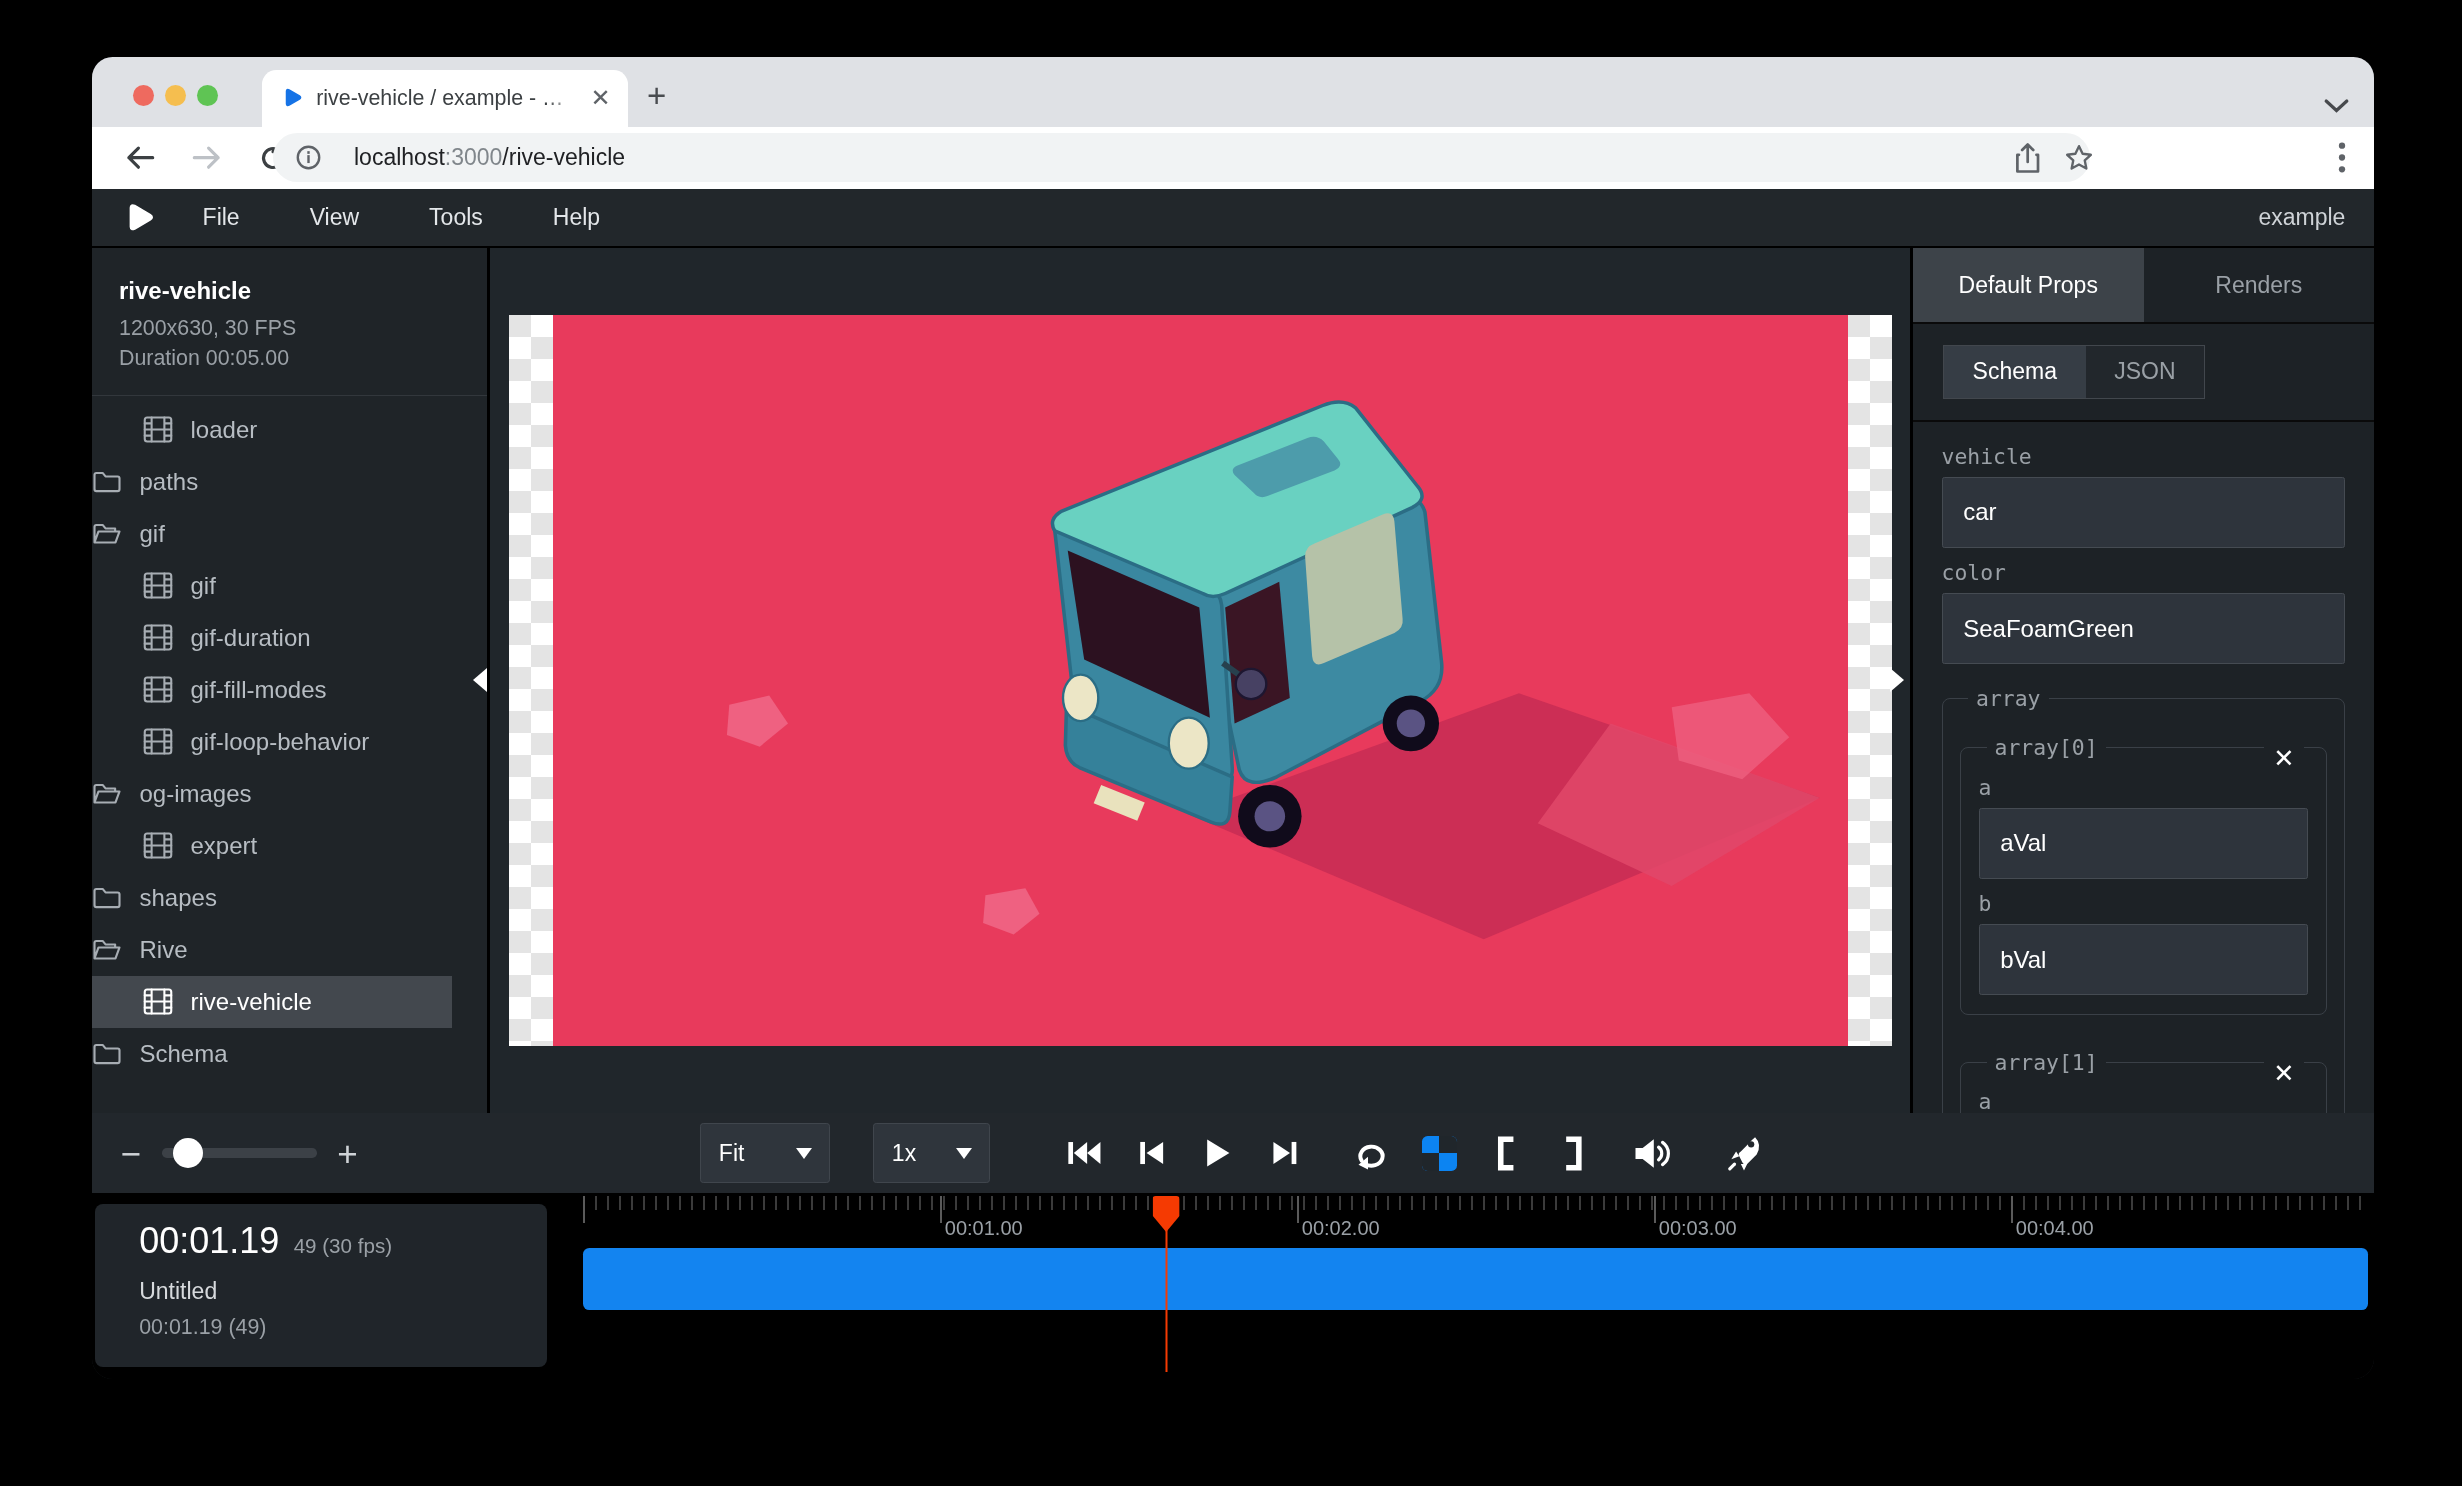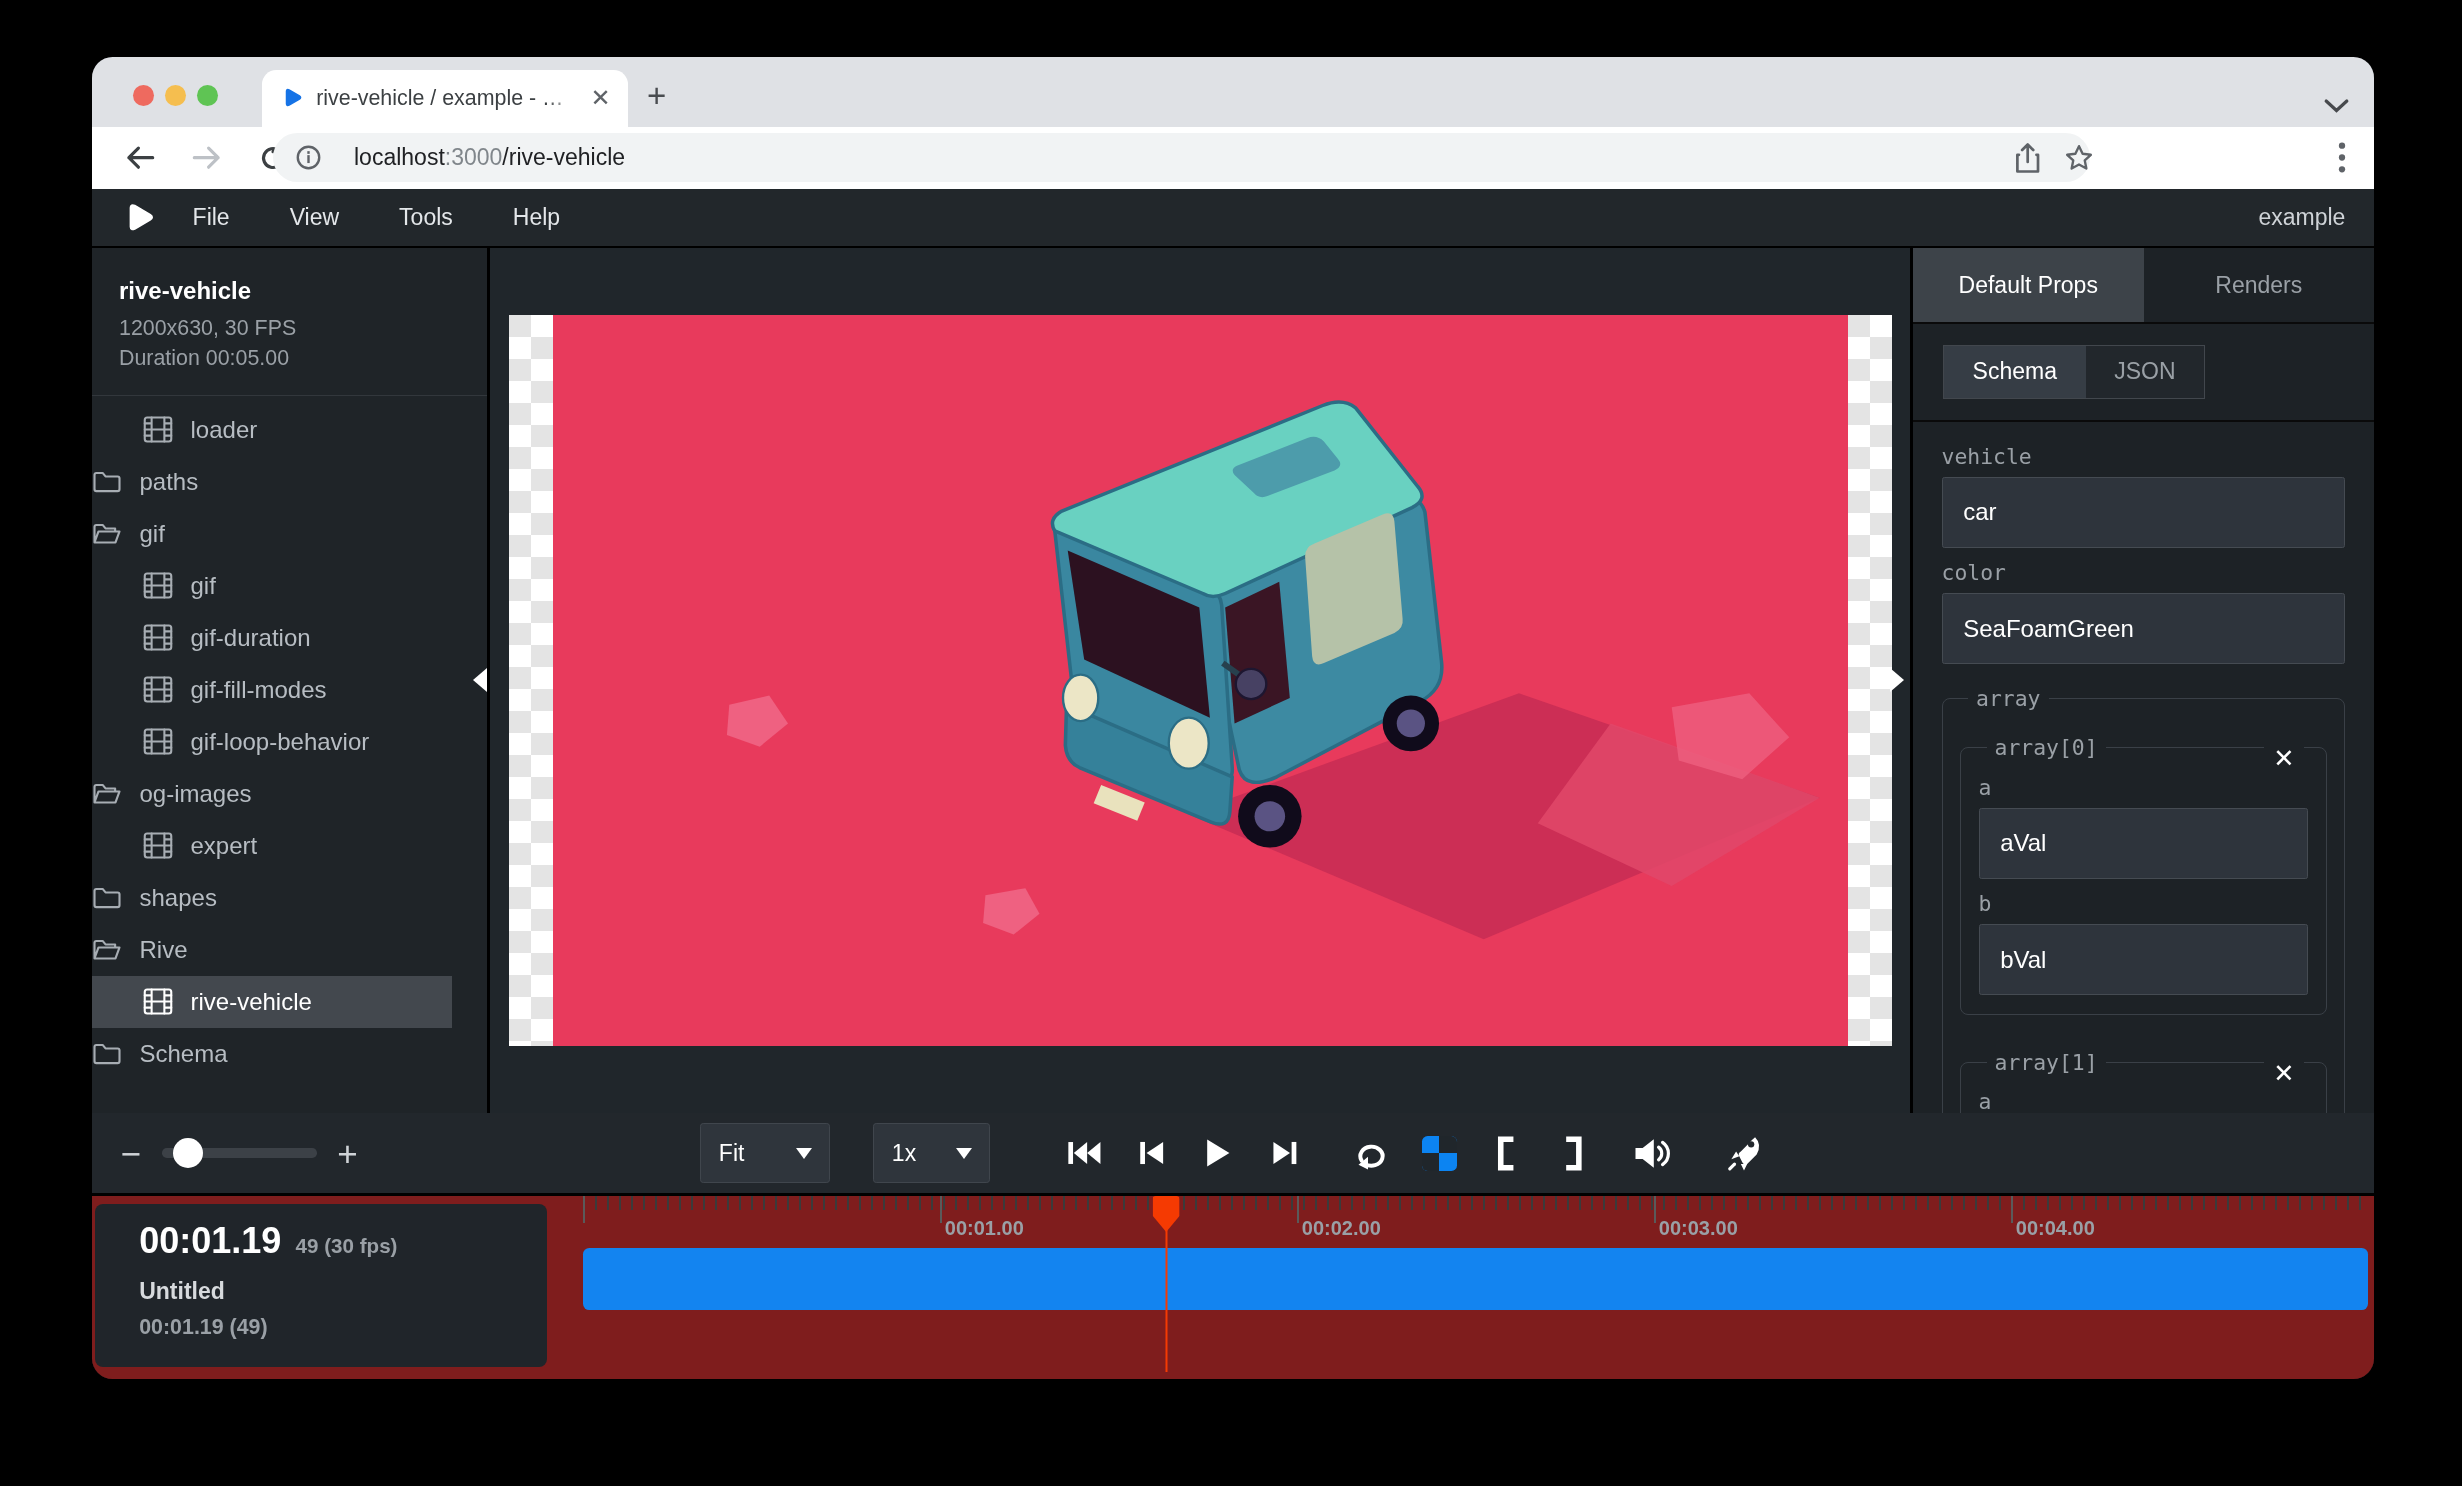--- a/index.html
+++ b/index.html
@@ -17,21 +17,21 @@
   .newtab { position:absolute; left:555px; top:22px; font-size:33px; color:#494c50; line-height:33px; }
   .strip-chevron { position:absolute; left:2231px; top:40px; color:#47494d; }
   .urlbar { height:62px; background:#fff; position:relative; display:flex; align-items:center; }
   .navico { position:absolute; top:12.7px; width:36px; height:36px; display:flex; align-items:center; justify-content:center; }
   .omnibox { position:absolute; left:181px; top:6.3px; width:1817px; height:49px; background:#f1f3f4; border-radius:24.6px; display:flex; align-items:center; padding:0 22px; gap:32px; }
   .url { font-size:23px; color:#202124; }
   .url .dim { color:#80868b; }
 
   
   .app { height:1190px; display:flex; flex-direction:column; background:#101315; }
-  .menubar { height:59px; background:#22272b; display:flex; align-items:center; padding:0 28.6px; gap:12px; border-bottom:2.4px solid #000; }
+  .menubar { height:59px; background:#22272b; display:flex; align-items:center; padding:0 28.6px; gap:22px; border-bottom:2.4px solid #000; }
   .menu-item { color:#e4e7ea; font-size:23px; padding:0 24px; }
   .menubar-right { margin-left:auto; color:#cfd3d7; font-size:23px; }
 
   .mainrow { height:865px; display:flex; position:relative; }
 
   
   .sidebar { width:398px; background:#1f2428; border-right:3.2px solid #000; overflow:hidden; }
   .proj { padding:28.6px 27px 20.6px; border-bottom:1.6px solid #32373c; }
   .proj-name { color:#fff; font-weight:bold; font-size:24px; margin-bottom:9.5px; }
   .proj-sub { color:#9aa0a6; font-size:21.4px; line-height:1.4; }
@@ -76,21 +76,21 @@
   .zsign { color:#cfd3d7; font-size:35px; line-height:1; }
   .center-ctl { margin:0 auto; display:flex; align-items:center; gap:24px; }
   .dropdown { height:60px; background:#2f353c; border:1.6px solid #40464d; border-radius:3.2px; display:flex; align-items:center; justify-content:space-between; padding:0 17.5px; color:#fff; font-size:23px; }
   .dd-fit { width:130px; margin-right:19px; } .dd-speed { width:117px; margin-right:48px; }
   .caret { width:0; height:0; border-left:8.7px solid transparent; border-right:8.7px solid transparent; border-top:11px solid #fff; }
   .tbtn { width:43px; height:43px; display:flex; align-items:center; justify-content:center; }
   .checkertoggle { width:35px; height:35px; border-radius:5.6px; background:#0c84f2; overflow:hidden; display:grid; grid-template-columns:1fr 1fr; grid-template-rows:1fr 1fr; }
   .checkertoggle i:nth-child(2), .checkertoggle i:nth-child(3) { background:#20262b; }
 
   
-  .timeline { flex:1; background:#7f1d1d; position:relative;font-weight:bold; }
+  .timeline { flex:1; background:#000000; position:relative; }
   .tl-info { position:absolute; left:3.2px; top:8px; width:452px; height:163px; background:#20252a; border-radius:8px; padding:16px 44px; }
   .tc-big { color:#fff; font-size:36px; display:inline-block; }
   .tc-small { color:#9aa0a6; font-size:20.6px; margin-left:14.3px; }
   .tc-name { color:#d7dadd; font-size:23px; margin-top:16px; }
   .tc-dur { color:#9aa0a6; font-size:21.4px; margin-top:9.5px; }
   .tracks { position:absolute; left:491px; top:0; width:1785px; height:184px; }
   .ruler { position:absolute; top:0; left:0; right:0; height:14.3px;
     background-image:repeating-linear-gradient(to right,#3b3b3b 0 1.6px,transparent 1.6px 12px); }
   .sectick { position:absolute; top:0; width:1.6px; height:27px; background:#5a5a5a; }
   .rlabel { position:absolute; top:20.6px; font-size:20px; color:#9aa0a6; transform:translateX(4.8px); }

